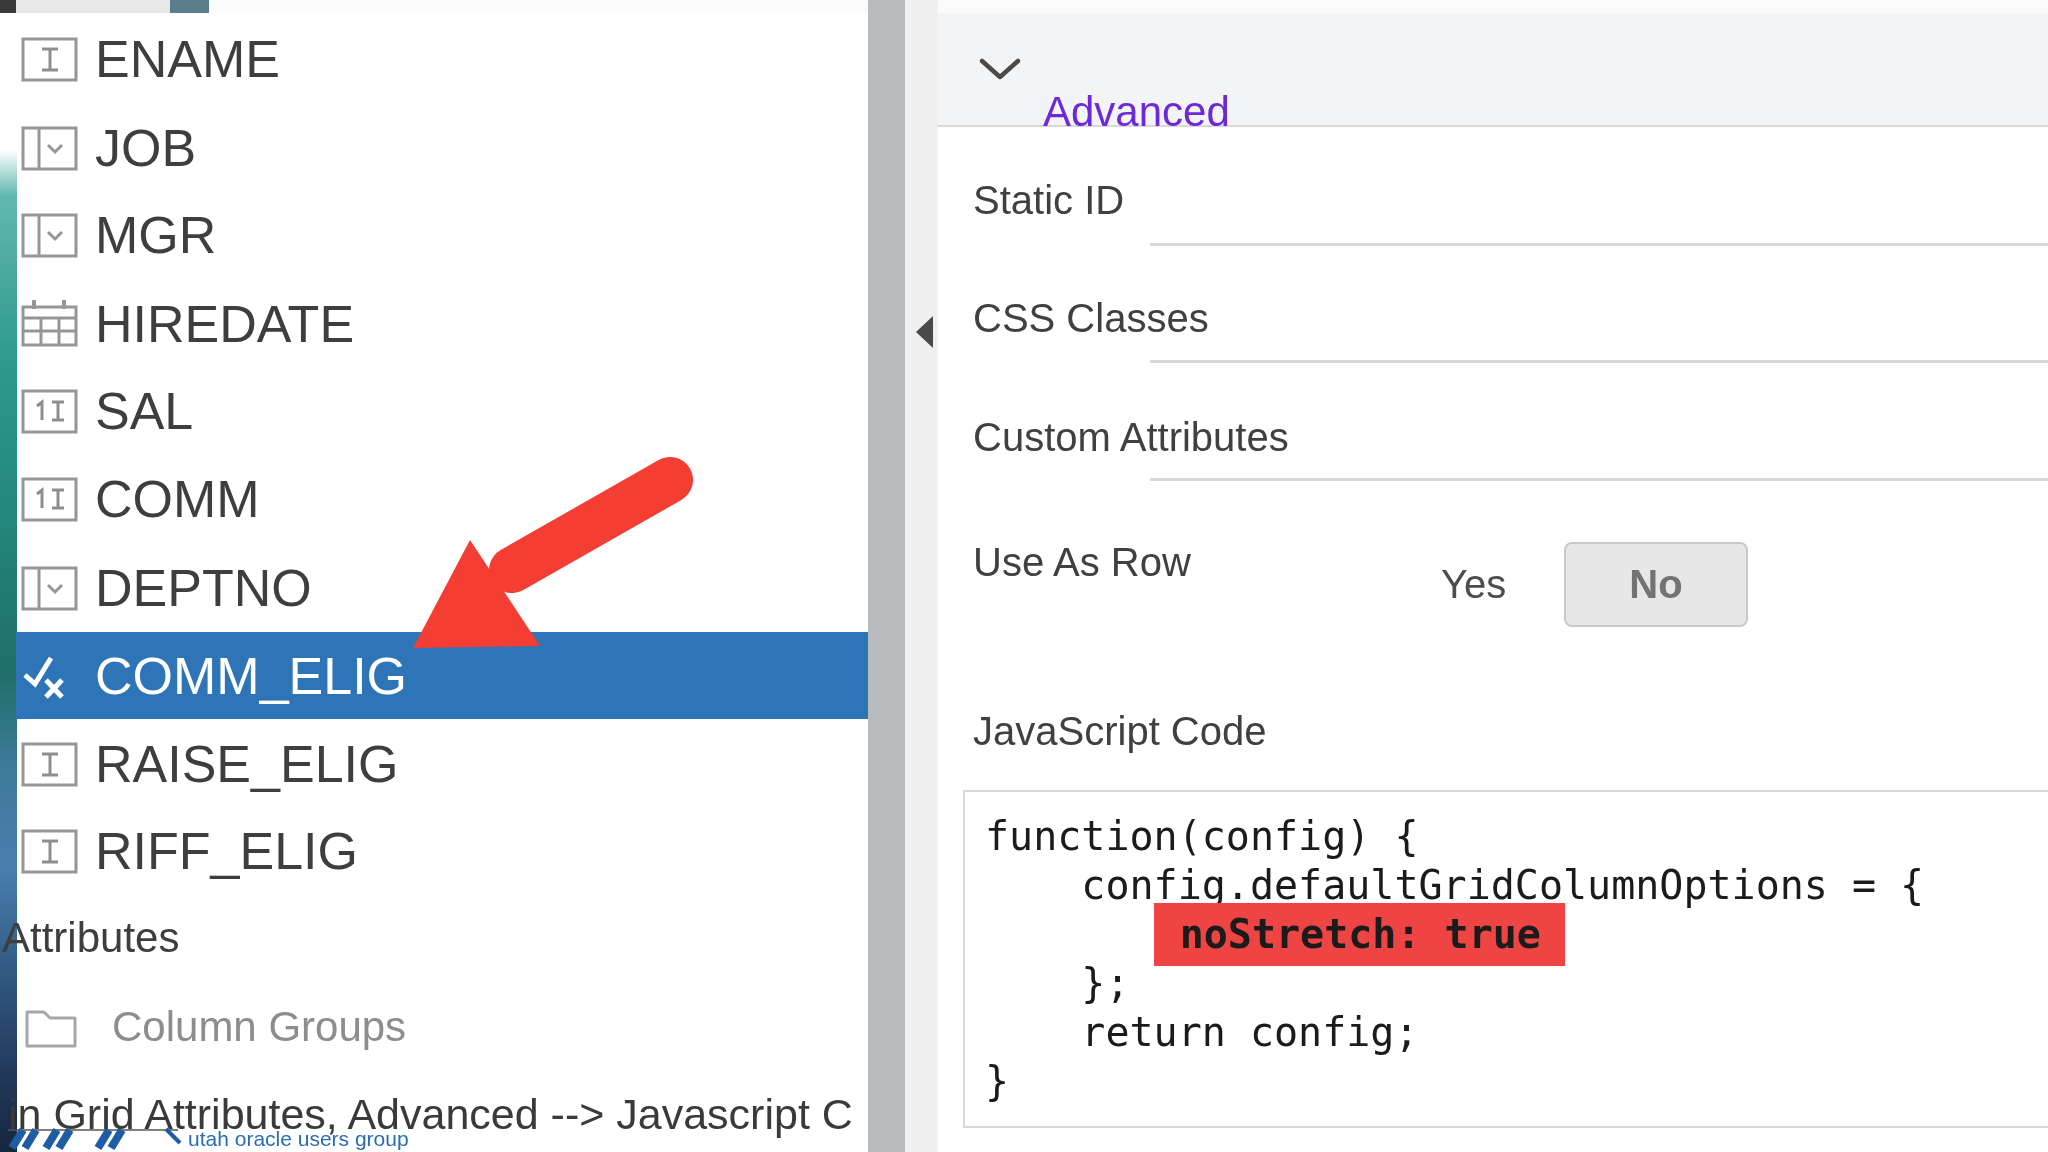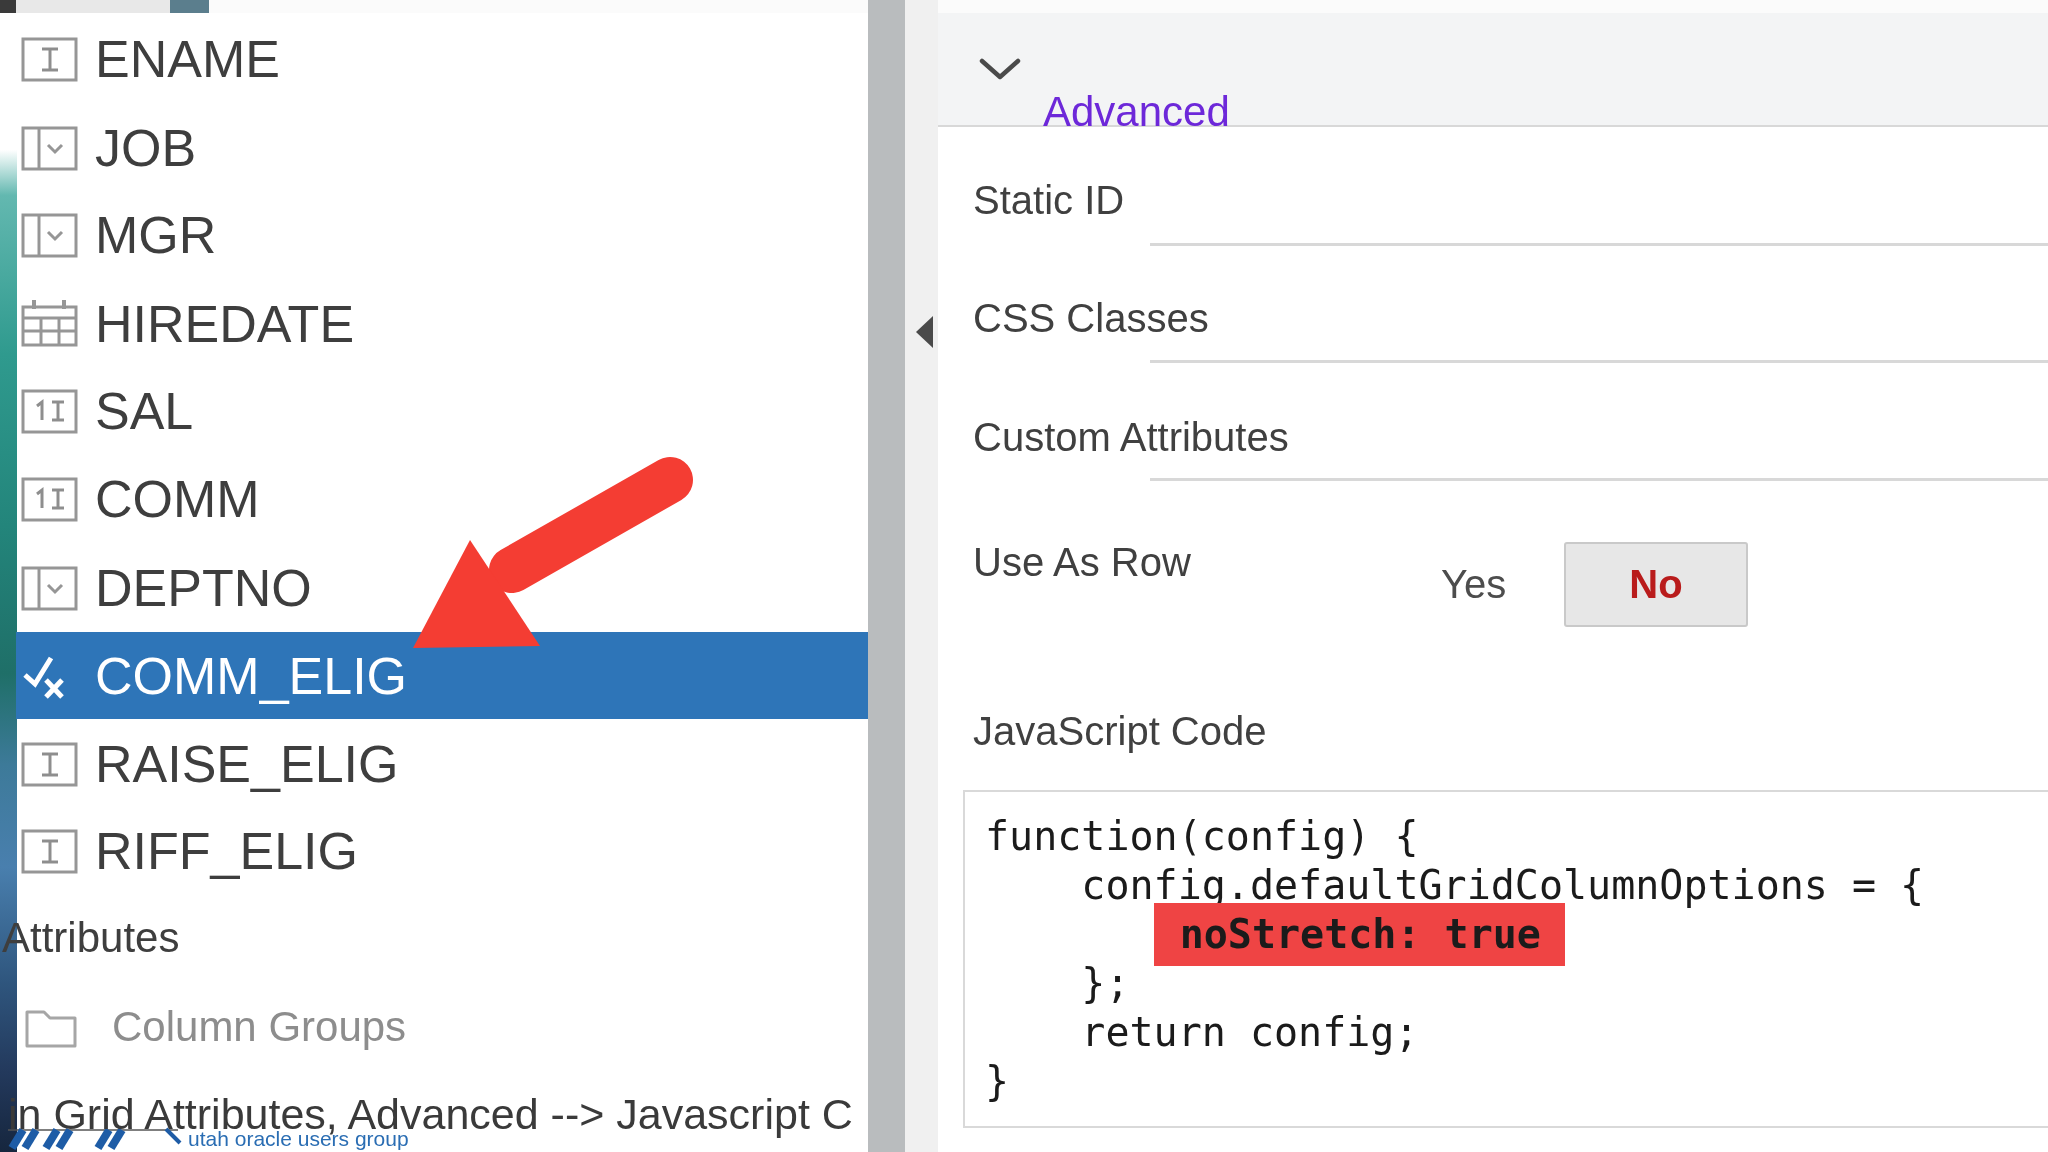--- a/index.html
+++ b/index.html
@@ -39,22 +39,22 @@
   
   .rightpanel{position:absolute;left:938px;top:13px;width:1110px;height:1139px;background:#fff;}
   .advheader{position:absolute;left:938px;top:13px;width:1110px;height:112px;background:#f3f4f5;
              border-bottom:2px solid #d8d8d8;}
   .advheader .chev{position:absolute;left:40px;top:42px;}
   .advheader .ttl{position:absolute;left:105px;top:31px;font-size:42px;font-weight:500;color:#6d28d9;margin-top:44px;}
   .flabel{position:absolute;font-size:40px;color:#404040;white-space:nowrap;}
   .ulline{position:absolute;left:1150px;right:0;height:3px;background:#d8d8d8;}
   .yes-opt{position:absolute;left:1441px;top:562px;font-size:40px;color:#4d4d4d;}
   .no-btn{position:absolute;left:1564px;top:542px;width:184px;height:85px;background:#e7e7e7;
-          border:2px solid #c9c9c9;border-radius:3px;box-sizing:border-box;display:flex;
-          align-items:center;justify-content:center;font-size:40px;font-weight:600;color:#b91c1c;}
+          border:2px solid #c9c9c9;border-radius:8px;box-sizing:border-box;display:flex;
+          align-items:center;justify-content:center;font-size:40px;font-weight:600;color:#737373;}
   .codebox{position:absolute;left:963px;top:790px;right:-4px;height:338px;background:#fff;
            border:2px solid #d9d9d9;box-sizing:border-box;overflow:hidden;}
   .codebox .code{margin:0;padding:20px 0 0 20px;font-family:"DejaVu Sans Mono",monospace;
                  font-size:40px;line-height:49px;color:#1b1b1b;}
   .code div{white-space:pre;height:49px;}
   .code .hl{background:#ef4444;padding:8px 24px 9px 2px;font-weight:bold;}
   
   .arrow-svg{position:absolute;left:0;top:0;pointer-events:none;}
   svg{display:block;}
 </style>

